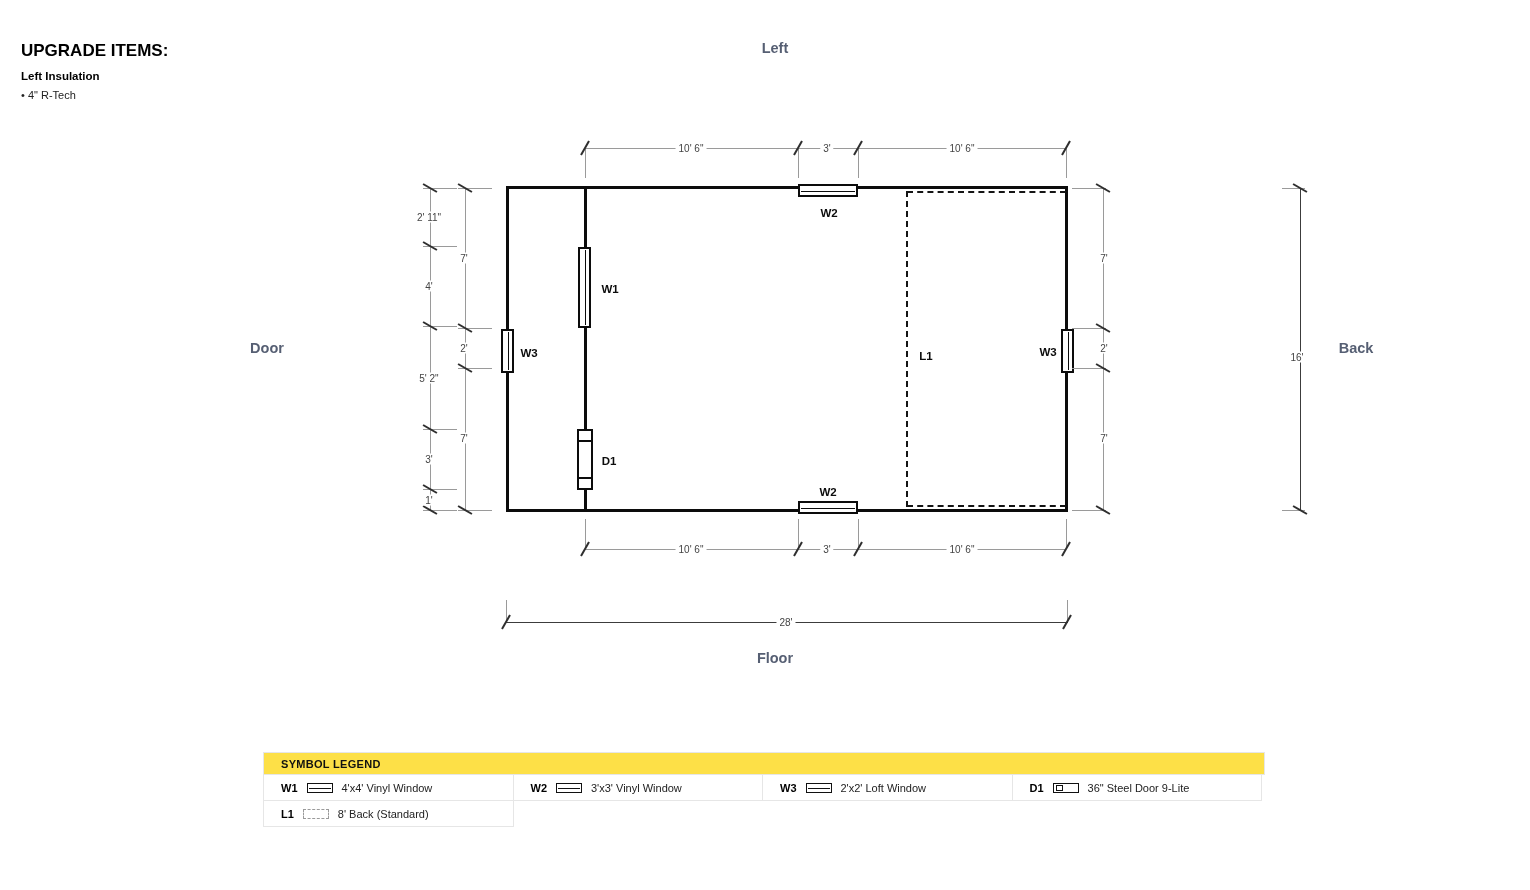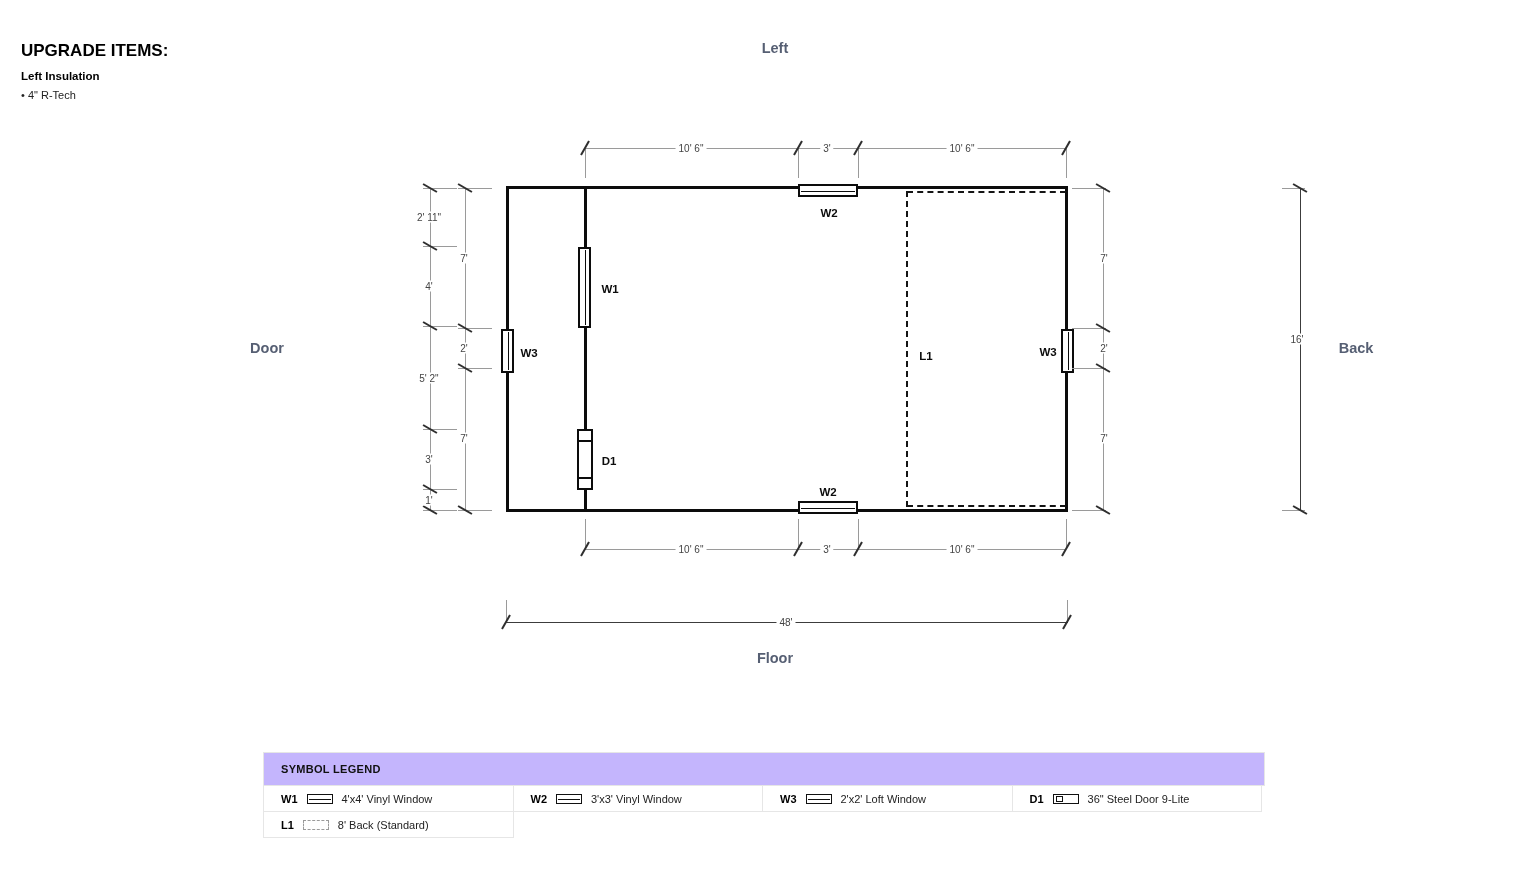--- a/index.html
+++ b/index.html
@@ -40,21 +40,21 @@
   .tkv{transform:rotate(-60deg);}
   .dimlbl{position:absolute;transform:translate(-50%,-50%);background:#fff;padding:0 3px;
           font-size:10px;color:#444;white-space:nowrap;z-index:5;}
 
   
   .title{position:absolute;left:765px;top:714px;transform:translate(-50%,-50%);
          font-size:23px;font-weight:700;color:#000;white-space:nowrap;}
 
   
   .legend{position:absolute;left:263px;top:752px;width:1002px;font-size:11px;}
-  .lg-header{height:34px;background:#c4b5fd;border:1px solid #e6e6e6;box-sizing:border-box;
+  .lg-header{height:23px;background:#fde047;border:1px solid #e6e6e6;box-sizing:border-box;
              display:flex;align-items:center;padding-left:17px;font-weight:700;letter-spacing:.3px;color:#111;}
   .lg-row{display:flex;}
   .lg-cell{width:250.5px;height:26px;border:1px solid #e6e6e6;border-top:none;margin-left:-1px;
            box-sizing:border-box;display:flex;align-items:center;gap:9px;padding-left:17px;background:#fff;}
   .lg-cell:first-child{margin-left:0;}
   .lg-code{font-weight:700;color:#000;}
   .lg-label{color:#222;}
   .lsym{display:inline-block;width:26px;height:10px;border:1.5px solid #111;background:#fff;
         position:relative;box-sizing:border-box;flex:0 0 auto;}
   .lsym.winsym::after{content:"";position:absolute;left:1px;right:1px;top:50%;border-top:1px solid #111;}
@@ -120,22 +120,22 @@
     <span class="dimlbl" style="left:429px;top:286px;">4'</span>
     <span class="dimlbl" style="left:429px;top:378px;">5' 2"</span>
     <span class="dimlbl" style="left:429px;top:459px;">3'</span>
     <span class="dimlbl" style="left:429px;top:500px;">1'</span>
     <span class="dimlbl" style="left:464px;top:258px;">7'</span>
     <span class="dimlbl" style="left:464px;top:348px;">2'</span>
     <span class="dimlbl" style="left:464px;top:438px;">7'</span>
     <span class="dimlbl" style="left:1104px;top:258px;">7'</span>
     <span class="dimlbl" style="left:1104px;top:348px;">2'</span>
     <span class="dimlbl" style="left:1104px;top:438px;">7'</span>
-    <span class="dimlbl" style="left:1297px;top:339px;">16'</span>
-    <span class="dimlbl" style="left:786px;top:622px;">48'</span>
+    <span class="dimlbl" style="left:1297px;top:357px;">16'</span>
+    <span class="dimlbl" style="left:786px;top:622px;">28'</span>
   <div class="dline" style="left: 585px; top: 148px; width: 481px; height: 1px;"></div>
       <div class="dline" style="left: 585px; top: 549px; width: 481px; height: 1px;"></div>
       <div class="dline" style="left: 430px; top: 188px; width: 1px; height: 322px;"></div>
       <div class="dline" style="left: 465px; top: 188px; width: 1px; height: 322px;"></div>
       <div class="dline" style="left: 1103px; top: 188px; width: 1px; height: 322px;"></div>
       <div class="dline dark" style="left: 1300px; top: 188px; width: 1px; height: 322px;"></div>
       <div class="dline dark" style="left: 506px; top: 622px; width: 562px; height: 1px;"></div>
       <div class="stub" style="left: 585px; top: 148px; width: 1px; height: 30px;"></div>
       <div class="stub" style="left: 798px; top: 148px; width: 1px; height: 30px;"></div>
       <div class="stub" style="left: 858px; top: 148px; width: 1px; height: 30px;"></div>

